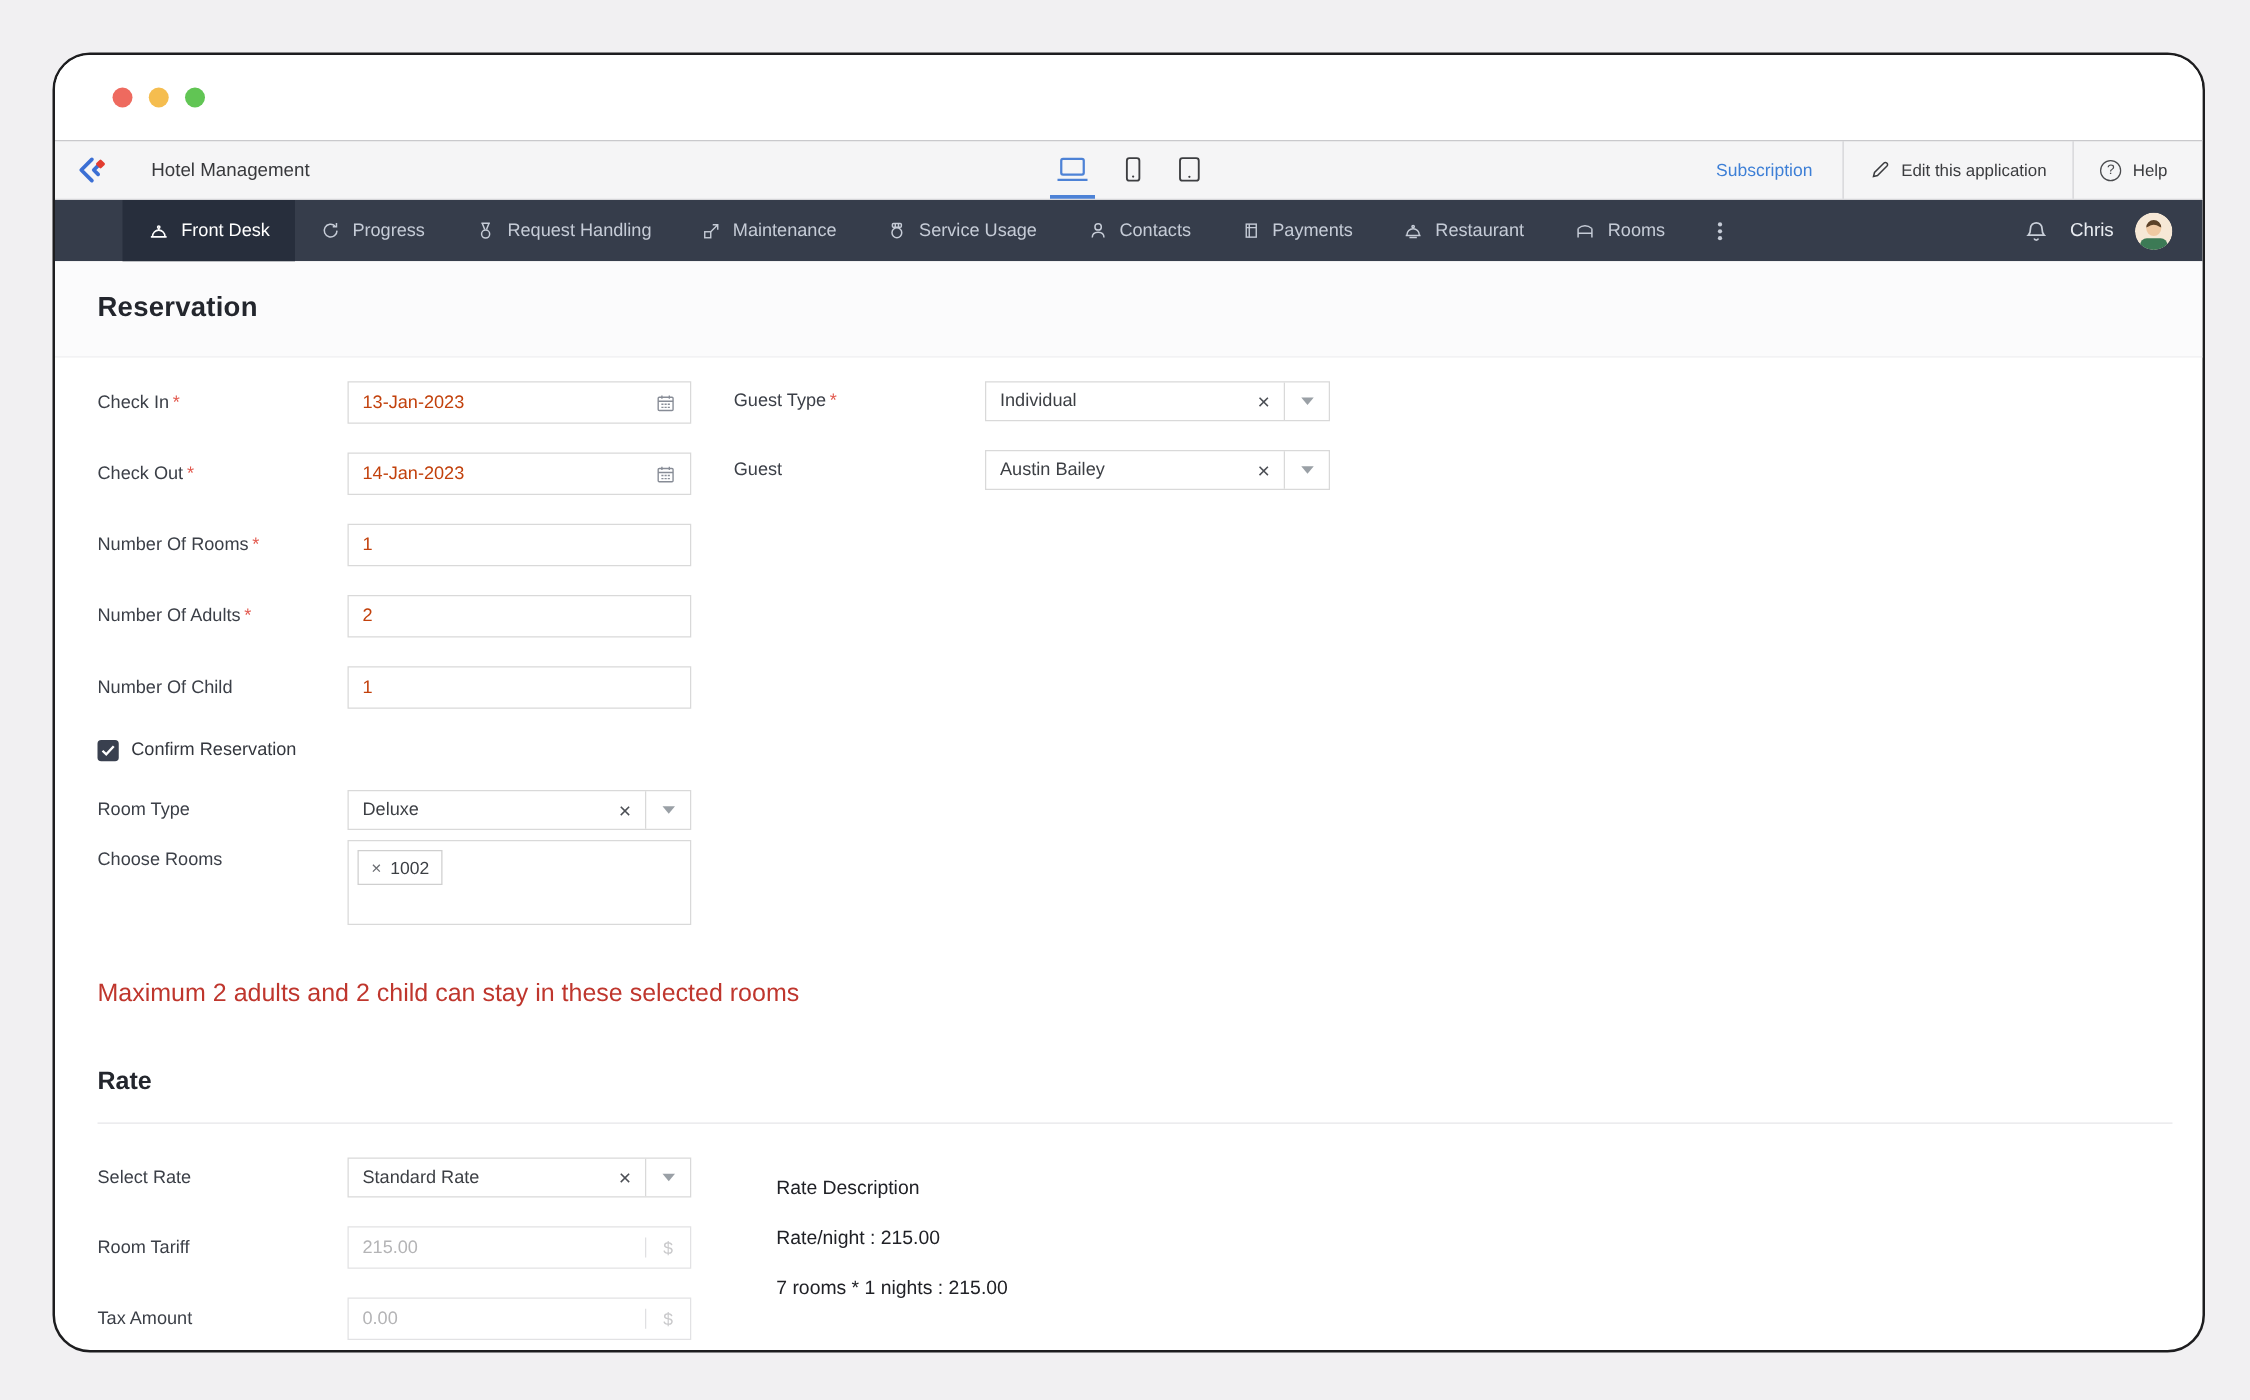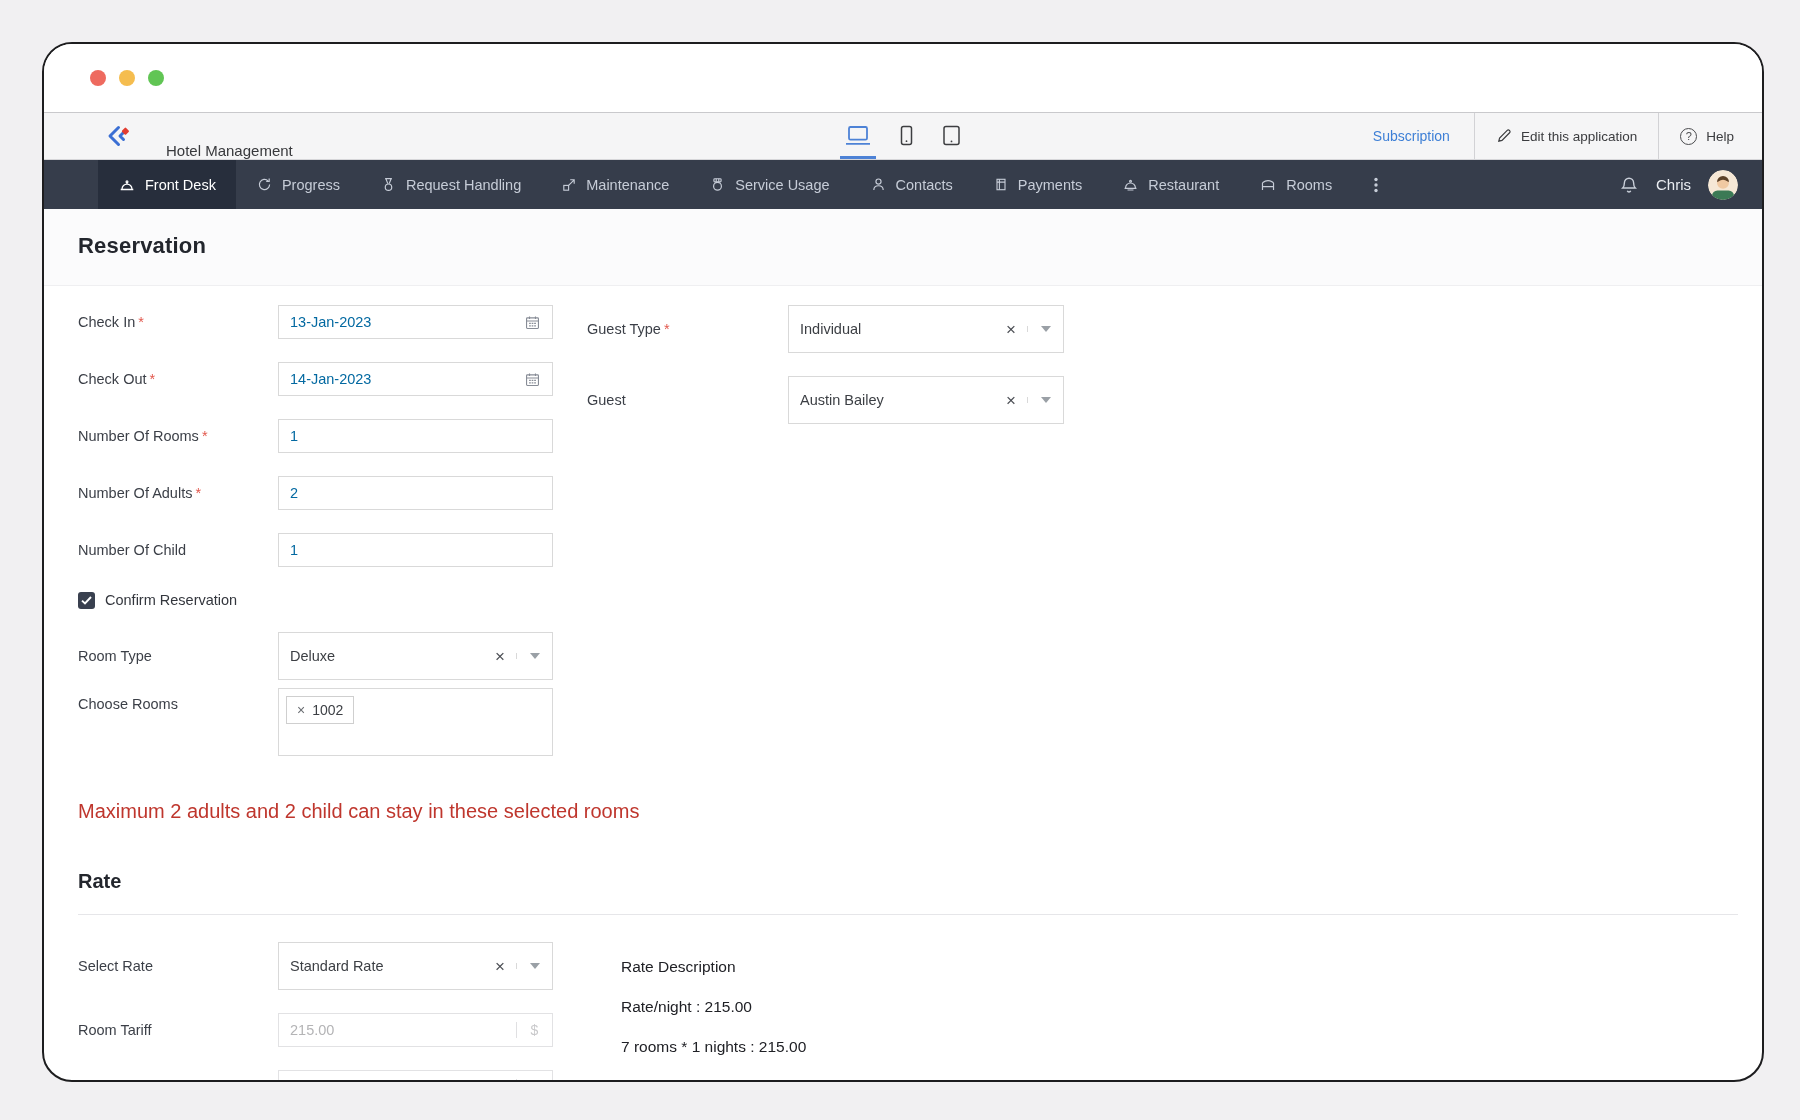--- a/index.html
+++ b/index.html
@@ -23,21 +23,21 @@
   .dot { width:16px; height:16px; border-radius:50%; margin-right:13px; }
   .dot.red { background:#ee6a5f; }
   .dot.yellow { background:#f5bd4f; }
   .dot.green { background:#61c554; }
   
   .toolbar {
     height:48px; background:#f5f5f6;
     border-top:1px solid #c9c9cc; border-bottom:1px solid #d6d6d9;
     display:flex; align-items:stretch; position:relative;
   }
-  .tb-left { display:flex; align-items:flex-end;padding-left:45px; }
+  .tb-left { display:flex; align-items:center; }
   .logo-wrap { width:58px; display:flex; align-items:center; justify-content:center; height:100%; }
   .tb-divider { width:1px; background:#d8d8db; }
   .app-title { font-size:15px; color:#38393c; margin-left:18px; }
   .tb-center { position:absolute; left:50%; top:0; bottom:0; transform:translateX(-50%);
     display:flex; align-items:center; gap:24px; }
   .device { position:relative; height:100%; display:flex; align-items:center; }
   .device .active-underline { position:absolute; bottom:0; left:50%; transform:translateX(-50%);
     width:36px; height:3px; background:#4d82d6; }
   .tb-right { margin-left:auto; display:flex; align-items:stretch; }
   .tb-link { display:flex; align-items:center; padding:0 24px; color:#3d7fd6; font-size:14px; cursor:pointer; }
@@ -56,23 +56,23 @@
   .user-name { color:#e9ecf1; font-size:15px; }
   .avatar { width:30px; height:30px; border-radius:50%; overflow:hidden; flex:0 0 auto; cursor:pointer; }
   
   .page-head { background:#fbfbfc; border-bottom:1px solid #efeff1; padding:24px 34px 26px; }
   .page-title { font-size:22px; font-weight:600; color:#23262d; letter-spacing:.2px; }
   .form-area { position:relative; padding:19px 0 0 34px; }
   .frow { display:flex; align-items:center; margin-bottom:23px; }
   .flabel { width:200px; font-size:14.5px; color:#3b3f47; }
   .req { color:#e2574c; margin-left:3px; }
   .input { width:275px; height:34px; border:1px solid #d9d9d9; background:#fff;
-    display:flex; align-items:center; padding:0 11px; font-size:14.5px; color:#0369a1; }
+    display:flex; align-items:center; padding:0 11px; font-size:14.5px; color:#c2410c; }
   .input .val { flex:1; }
-  .select { display:flex; width:275px; height:48px; border:1px solid #d9d9d9; background:#fff;align-items:center; }
+  .select { display:flex; width:275px; height:32px; border:1px solid #d9d9d9; background:#fff; }
   .select.w276 { width:276px; }
   .sel-main { flex:1; display:flex; align-items:center; padding:0 11px; font-size:14.5px; color:#3c3f44; }
   .sel-main .val { flex:1; }
   .clear-x { color:#4c4f55; font-size:17px; line-height:1; cursor:pointer; }
   .sel-caret { width:36px; border-left:1px solid #d9d9d9; display:flex; align-items:center;
     justify-content:center; cursor:pointer; }
   .caret-tri { width:0; height:0; border-left:5px solid transparent; border-right:5px solid transparent;
     border-top:6px solid #9aa0a6; }
   .cur-seg { width:36px; border-left:1px solid #e0e0e2; display:flex; align-items:center;
     justify-content:center; font-size:14px; color:#c9c9cb; }

